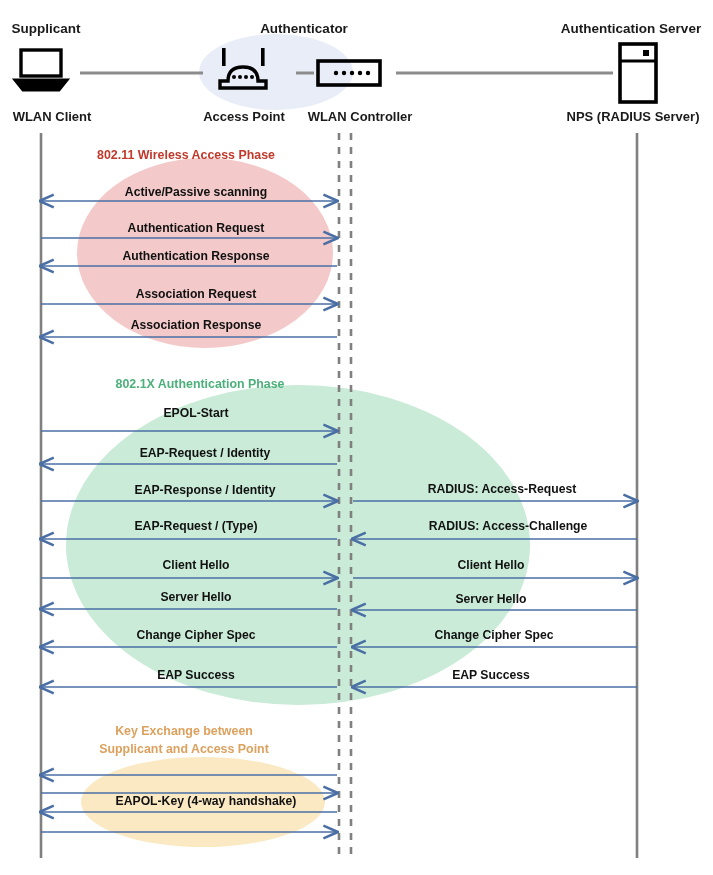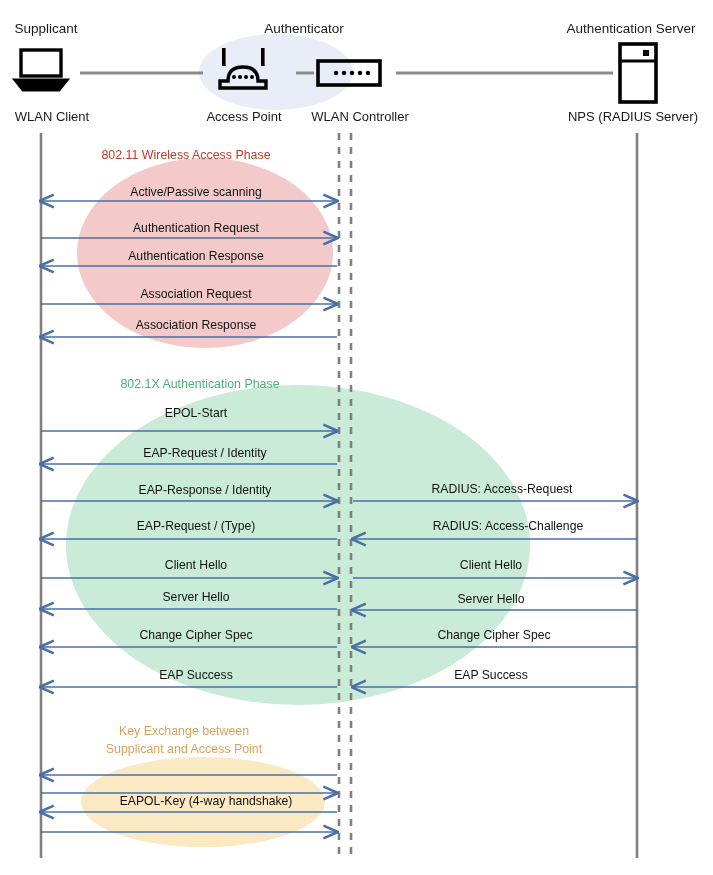--- a/index.html
+++ b/index.html
@@ -14,20 +14,21 @@
     height: 875px;
     position: relative;
     overflow: hidden;
     color: #000000;
   }
   #stage {
     position: absolute;
     left: 0; top: 0;
     width: 713px;
     height: 664px;
+    font-weight: bold;
   }
   svg#diagram {
     position: absolute;
     left: 0; top: 0;
     width: 713px;
     height: 875px;
     display: block;
   }
   .hdr-label {
     font-size: 13.5px;

